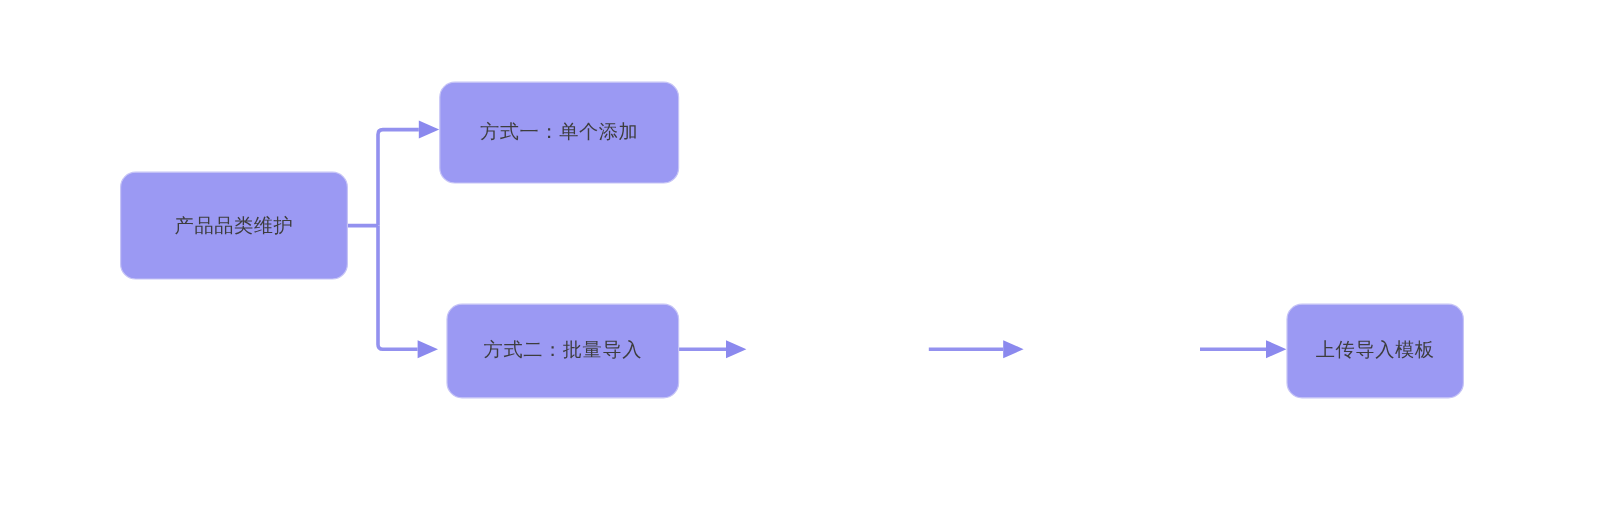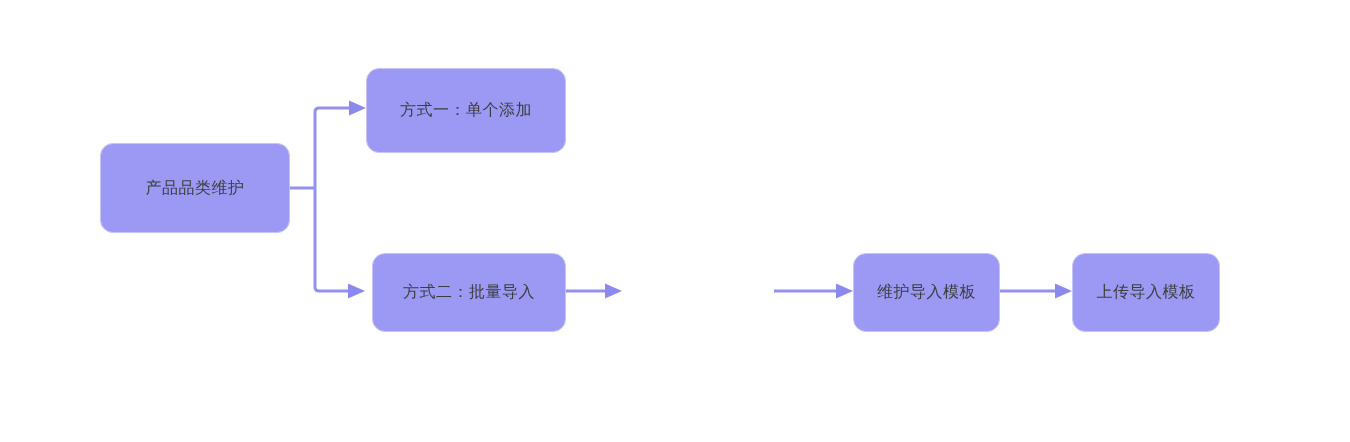--- a/index.html
+++ b/index.html
@@ -88,21 +88,18 @@
 
   <div class="node node-method1">
     <span>方式一：单个添加</span>
   </div>
 
   <div class="node node-method2">
     <span>方式二：批量导入</span>
   </div>
 
 
-  <div class="node node-maintain">
-    <span>维护导入模板</span>
-  </div>
 
   <div class="node node-upload">
     <span>上传导入模板</span>
   </div>
 
 </div>
 
 </body></html>

